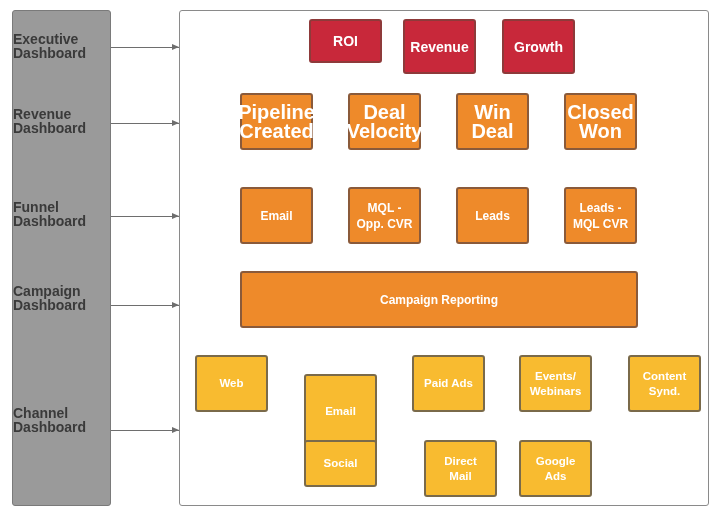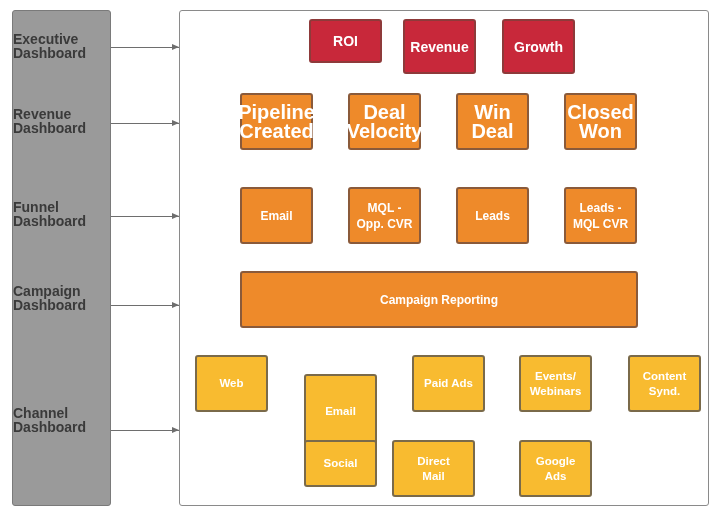--- a/index.html
+++ b/index.html
@@ -64,16 +64,16 @@
 
 <div class="box yellow" style="left:195px;top:355px;width:73px;height:57px">Web</div>
 <div class="box yellow" style="left:304px;top:374px;width:73px;height:74px">Email</div>
 <div class="box yellow" style="left:412px;top:355px;width:73px;height:57px">Paid Ads</div>
 <div class="box yellow" style="left:519px;top:355px;width:73px;height:57px">Events/
 Webinars</div>
 <div class="box yellow" style="left:628px;top:355px;width:73px;height:57px">Content
 Synd.</div>
 
 <div class="box yellow" style="left:304px;top:440px;width:73px;height:47px">Social</div>
-<div class="box yellow" style="left:392px;top:440px;width:83px;height:57px">Direct
+<div class="box yellow" style="left:424px;top:440px;width:73px;height:57px">Direct
 Mail</div>
 <div class="box yellow" style="left:519px;top:440px;width:73px;height:57px">Google
 Ads</div>
 
 </body></html>

